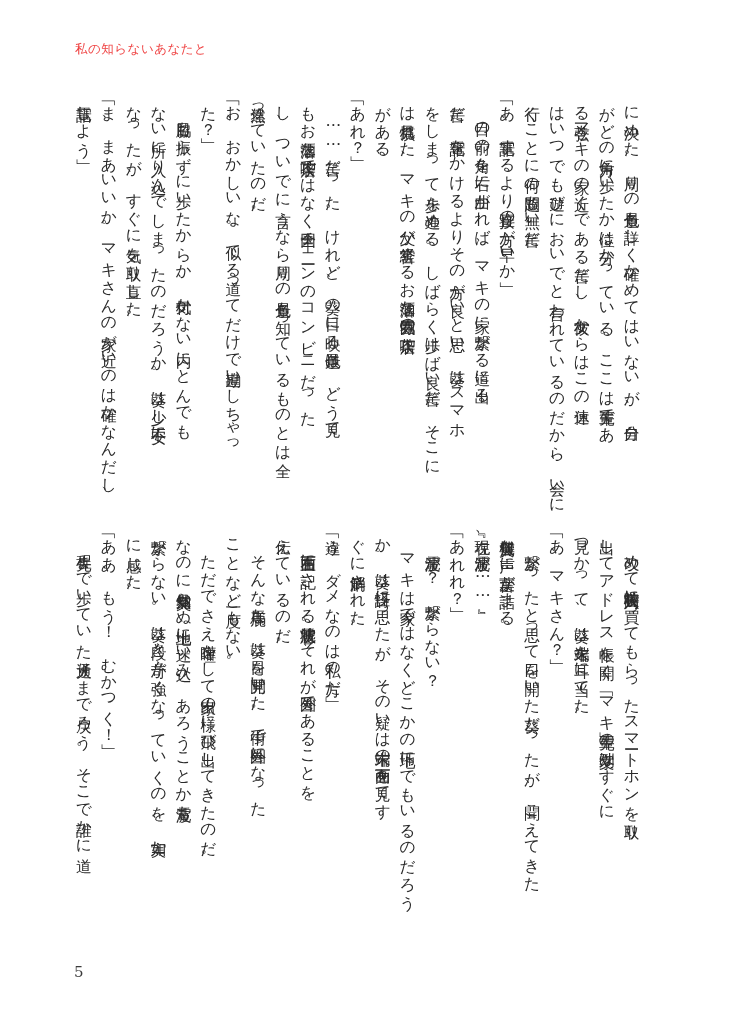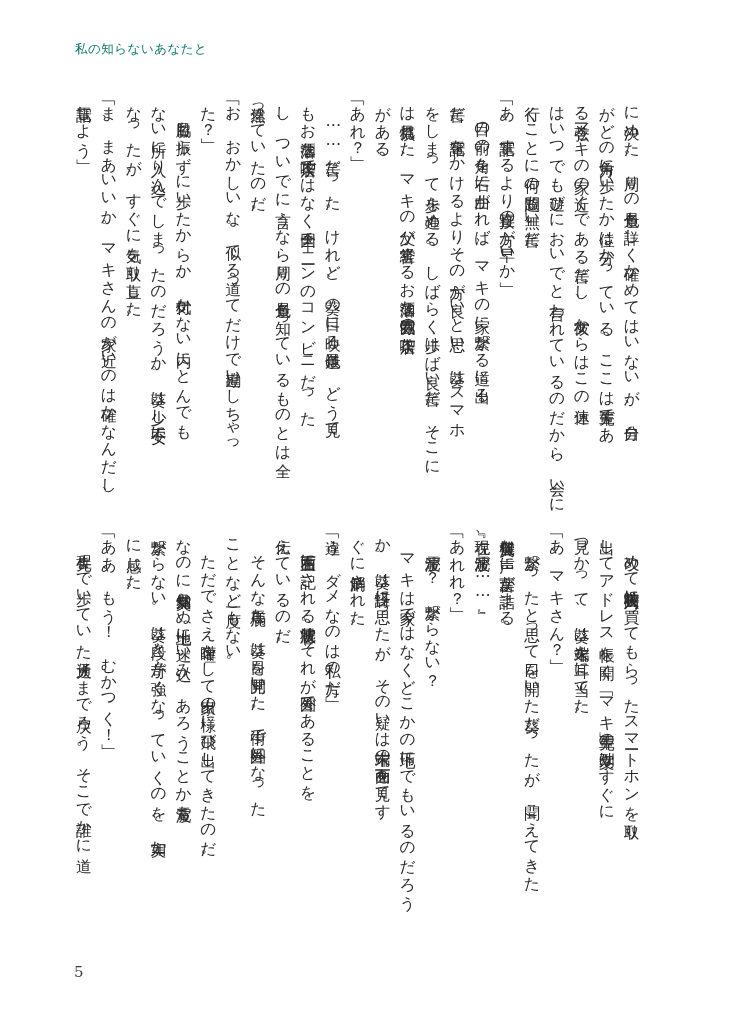--- a/index.html
+++ b/index.html
@@ -14,21 +14,21 @@
     overflow: hidden;
     font-family: "DejaVu Serif", "Liberation Serif", serif;
     color: #2b2b2b;
   }
   .running-header {
     position: absolute;
     left: 75px;
     top: 41px;
     font-size: 12.5px;
     line-height: 16px;
-    color: #0f766e;
+    color: #ef4444;
     letter-spacing: 0.5px;
     white-space: nowrap;
   }
   .page-number {
     position: absolute;
     left: 74px;
     top: 963px;
     font-size: 15px;
     line-height: 18px;
     color: #3a3a3a;

